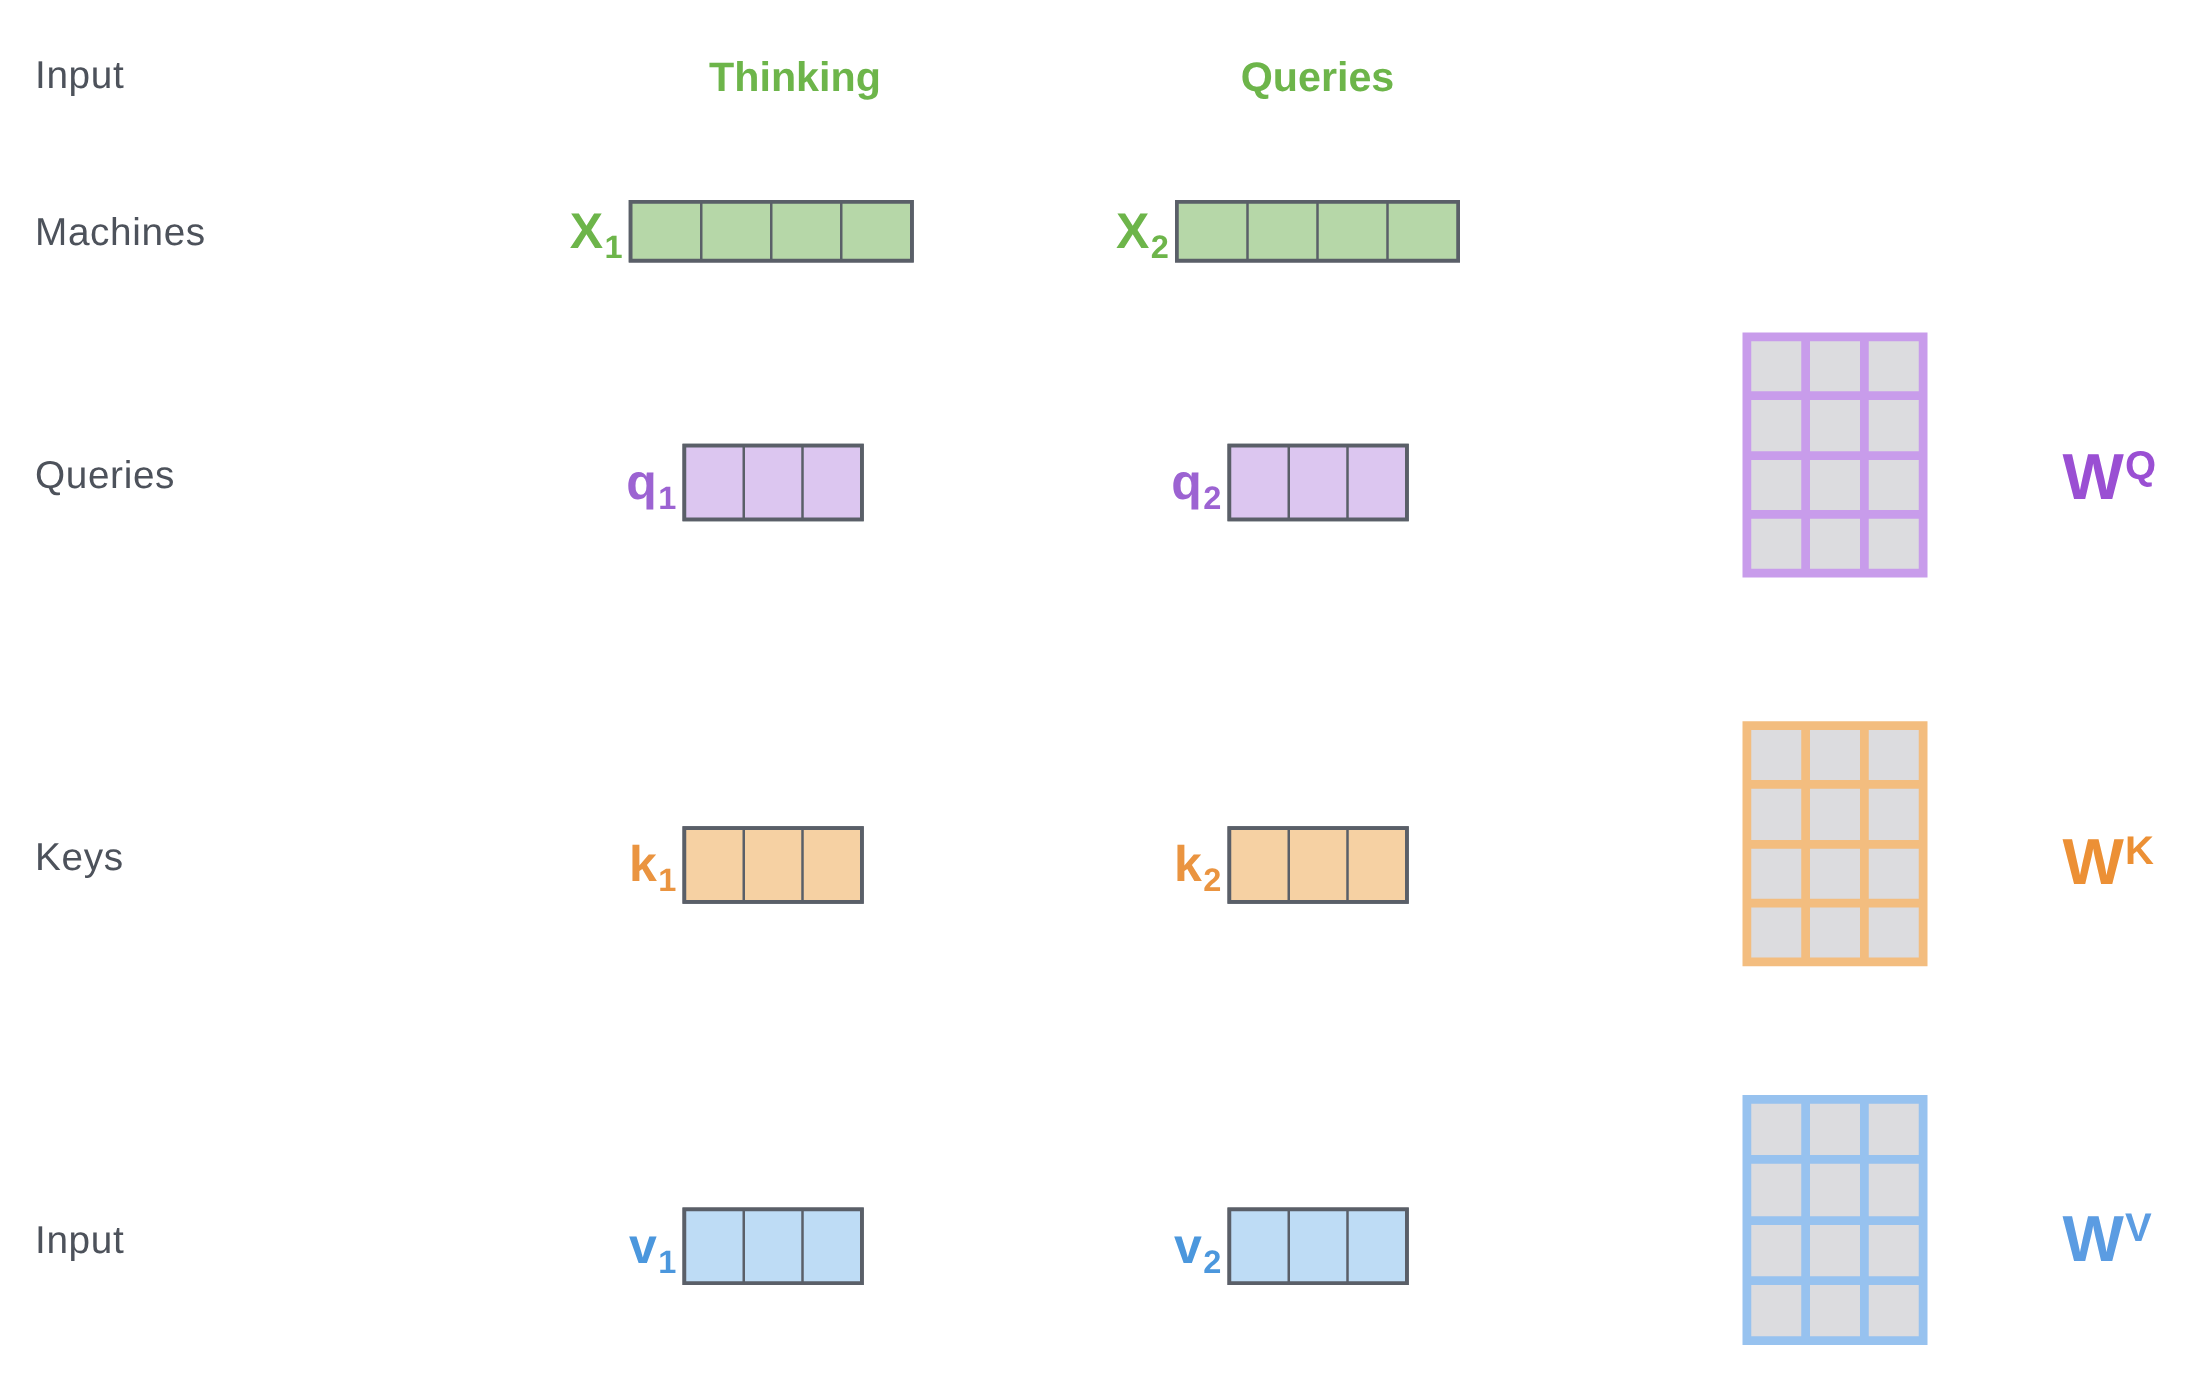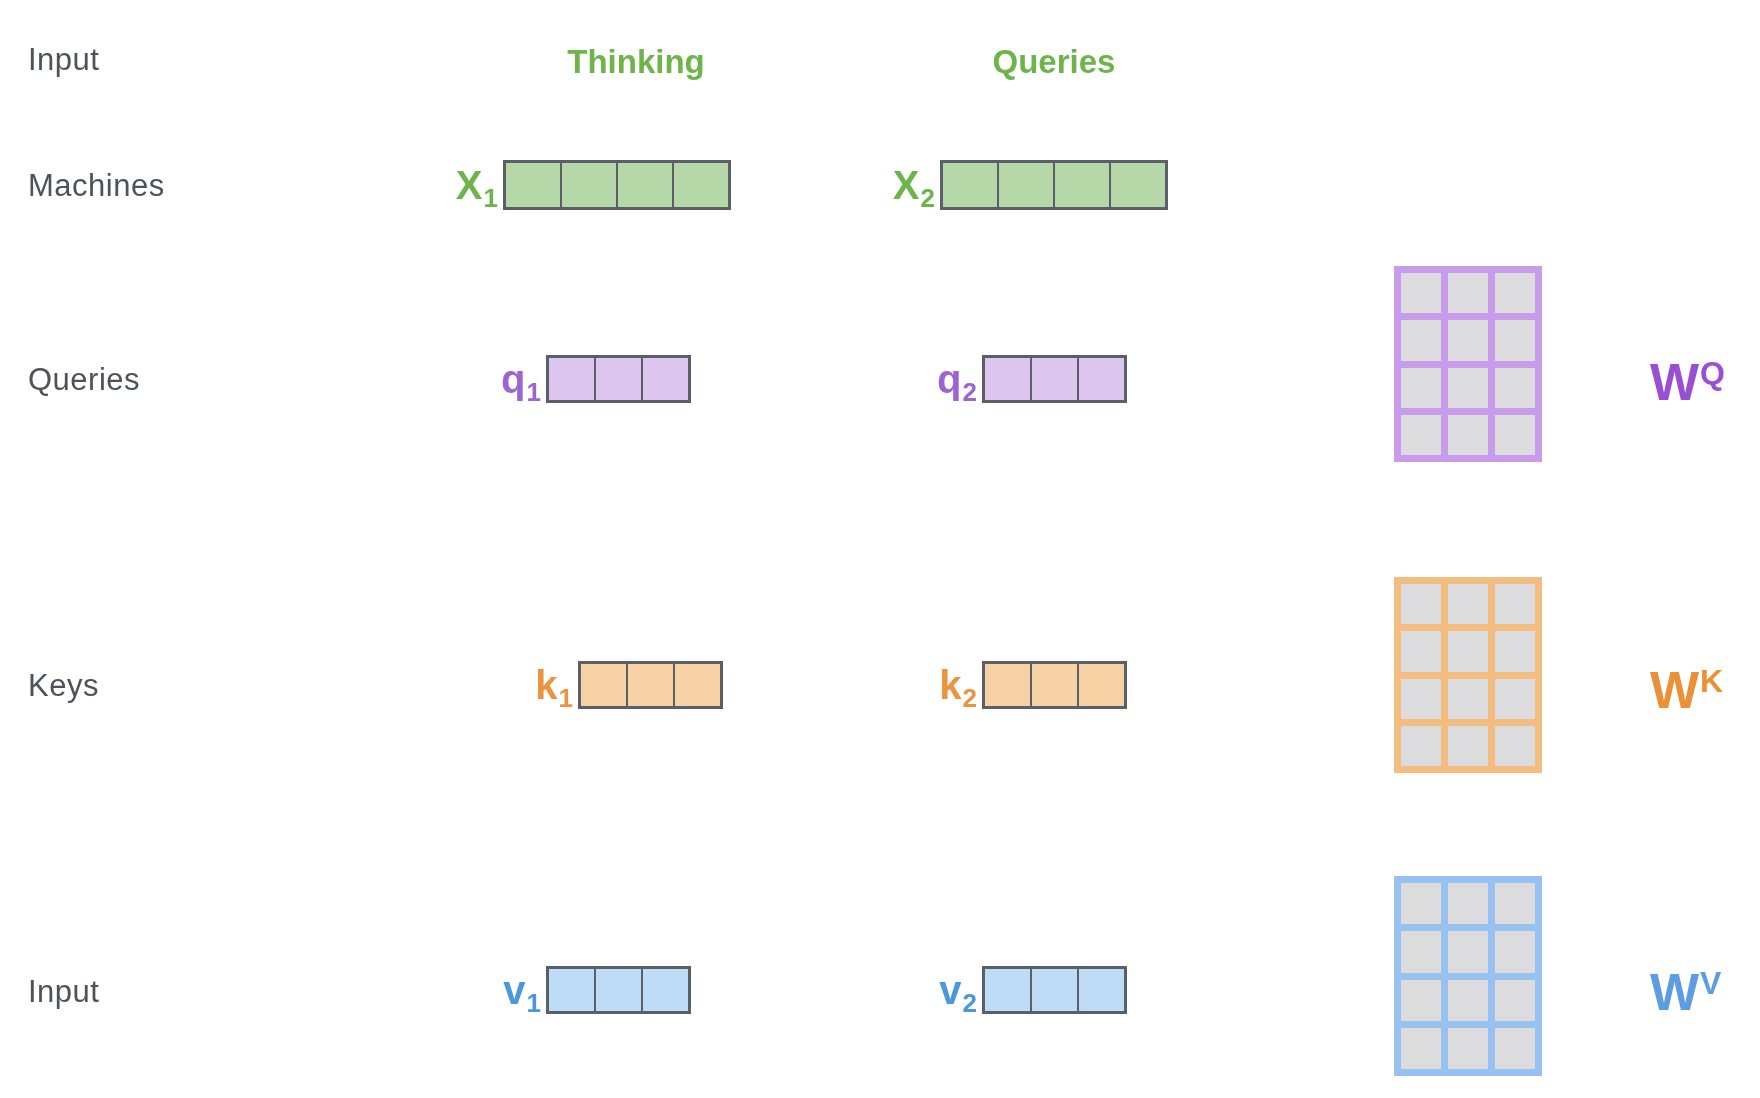--- a/index.html
+++ b/index.html
@@ -41,27 +41,27 @@
     position: absolute;
     display: flex;
     border: 3px solid var(--vector-border, #5a5f68);
     background: var(--vector-border, #5a5f68);
     gap: 2px;
   }
   .vcell { flex: 1 1 0; }
   .vector .vcell { height: 100%; }
 
   .vec-x  { width: 228px; height: 50px; }
-  .vec-s  { width: 145px; height: 48px; align-items: flex-end; }
+  .vec-s  { width: 145px; height: 62px; align-items: flex-end; }
 
   .pos-x1 { left: 503px; top: 160px; }
   .pos-x2 { left: 940px; top: 160px; }
   .pos-q1 { left: 546px; top: 355px; }
   .pos-q2 { left: 982px; top: 355px; }
-  .pos-k1 { left: 546px; top: 661px; margin-left: 32px; }
+  .pos-k1 { left: 546px; top: 661px; }
   .pos-k2 { left: 982px; top: 661px; }
   .pos-v1 { left: 546px; top: 966px; }
   .pos-v2 { left: 982px; top: 966px; }
 
   .fill-green  .vcell { background: var(--green-fill,  #b6d7a8); }
   .fill-purple .vcell { background: var(--purple-fill, #dcc6f0); }
   .fill-orange .vcell { background: var(--orange-fill, #f6d1a3); }
   .fill-blue   .vcell { background: var(--blue-fill,   #bedcf5); }
 
   .vec-label {

